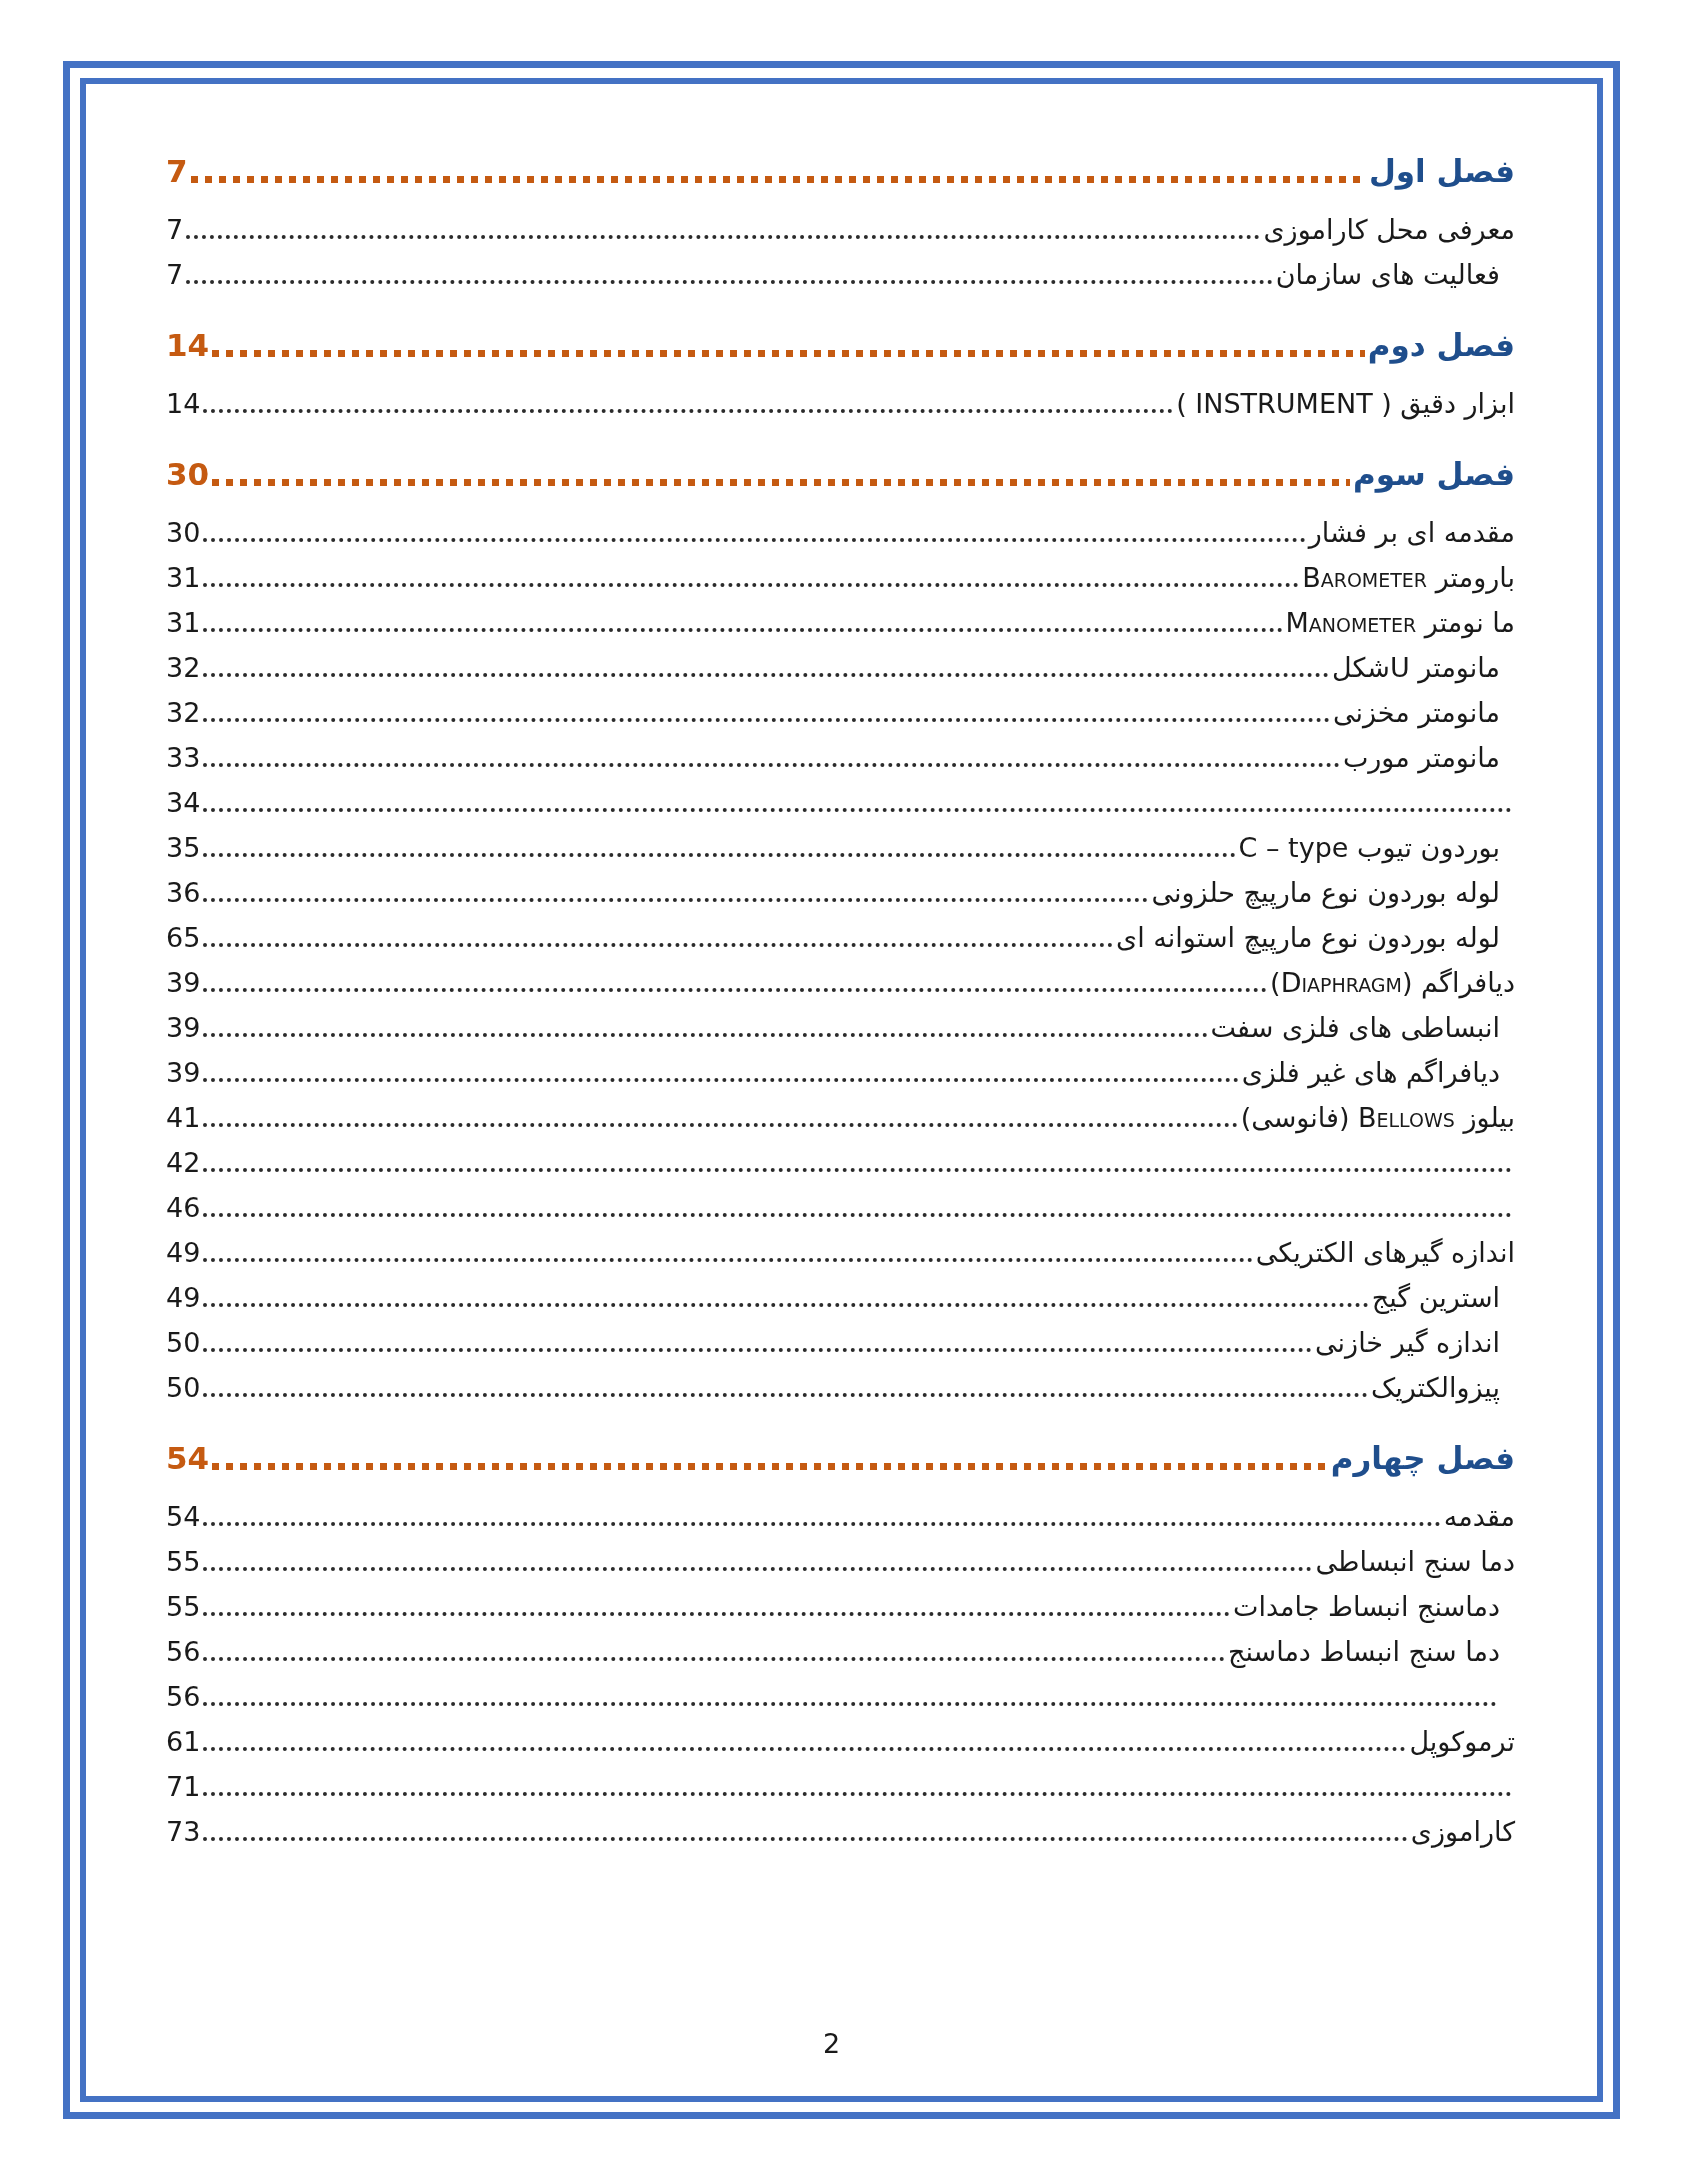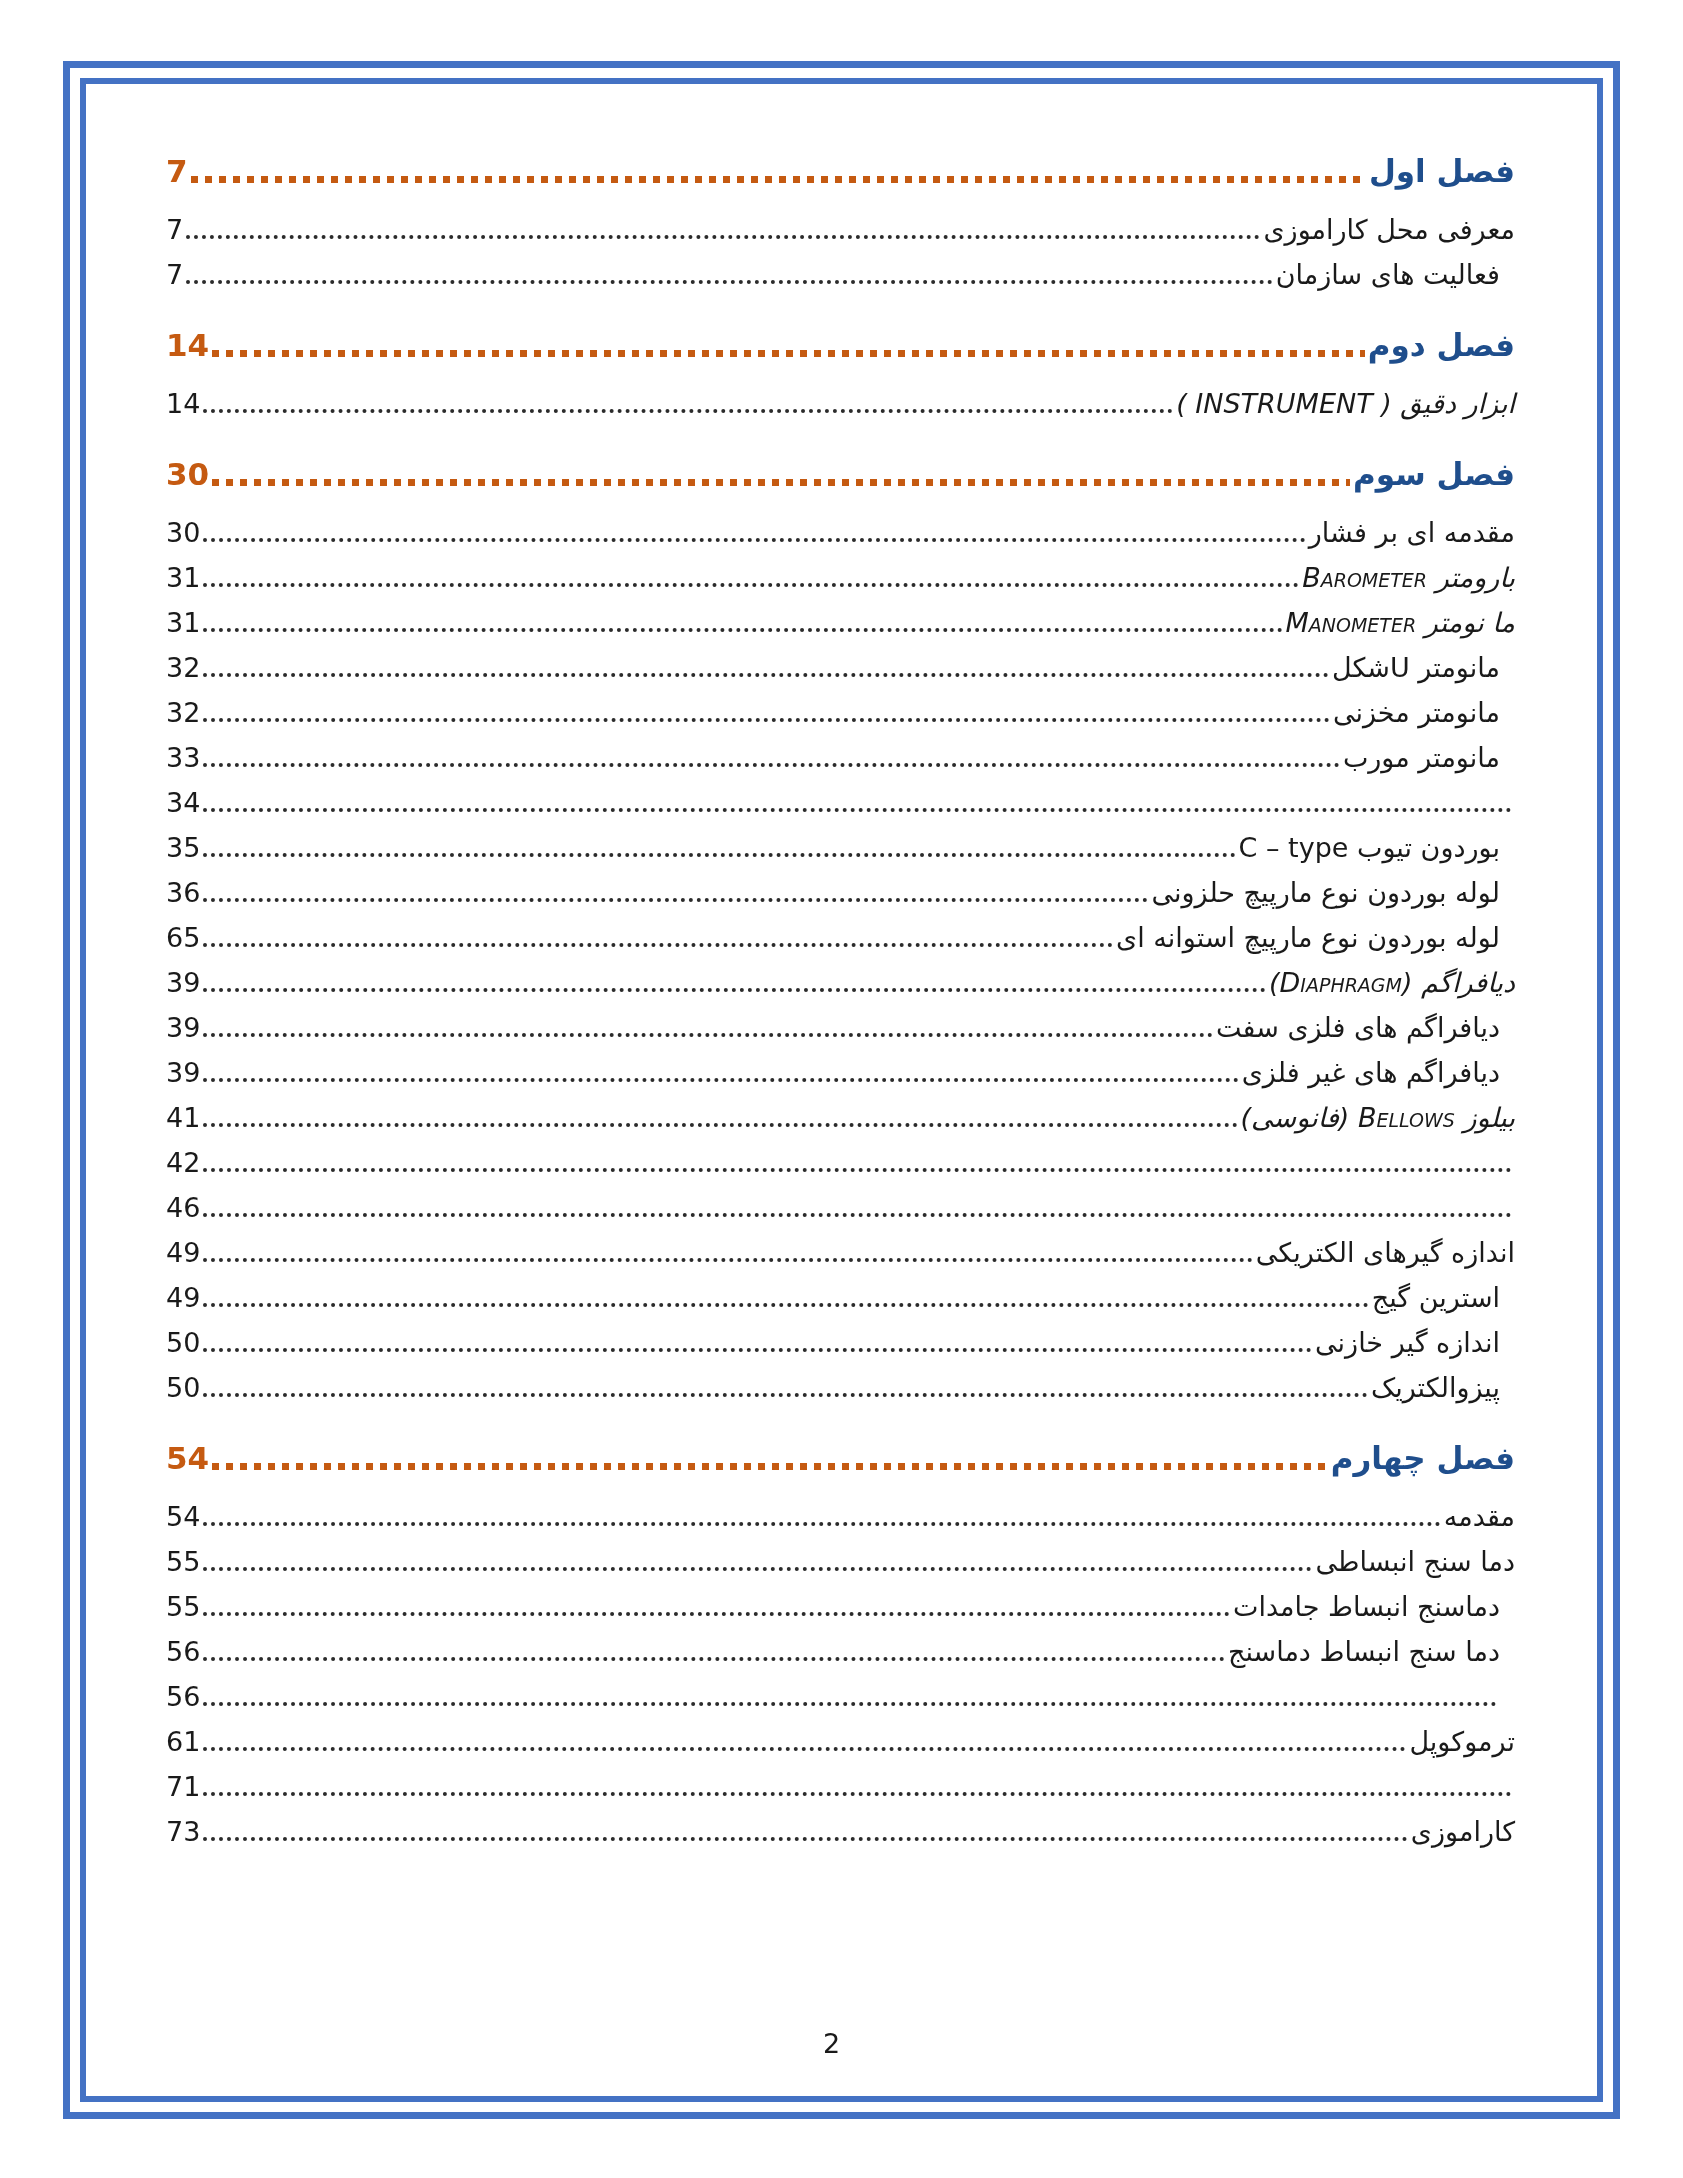--- a/index.html
+++ b/index.html
@@ -43,21 +43,21 @@
     font-size:31px;line-height:44px;font-weight:bold;
     color:#1F4E8C;
     margin-top:30px;margin-bottom:19px;
   }
   .chapter:first-child{margin-top:0;}
   .chapter .leader{
     border:none;height:7px;margin-bottom:10px;
     background-image:repeating-linear-gradient(90deg,#C55A11 0 7px,transparent 7px 14px);
   }
   .chapter .pg{color:#C55A11;}
-  .sc{font-variant:small-caps;font-style:italic;}
+  .sc{font-variant:small-caps;}
   .pagenum{
     position:absolute;left:0;right:20px;top:2028px;text-align:center;
     font-size:27px;color:#1a1a1a;
   }
 </style>
 </head>
 <body>
 
 <div>
   <div class="frame-outer"></div>
@@ -142,21 +142,21 @@
         <span class="t">لوله بوردون نوع مارپیچ استوانه ای</span>
         <span class="leader"></span>
         <span class="pg">65</span>
       </div>
       <div class="toc-row entry lvl2">
         <span class="t sc">دیافراگم (Diaphragm)</span>
         <span class="leader"></span>
         <span class="pg">39</span>
       </div>
       <div class="toc-row entry lvl3">
-        <span class="t">دیافراگم های فلزی سفت</span>
+        <span class="t">انبساطی های فلزی سفت</span>
         <span class="leader"></span>
         <span class="pg">39</span>
       </div>
       <div class="toc-row entry lvl3">
         <span class="t">دیافراگم های غیر فلزی</span>
         <span class="leader"></span>
         <span class="pg">39</span>
       </div>
       <div class="toc-row entry lvl2">
         <span class="t sc">بیلوز Bellows (فانوسی)</span>

